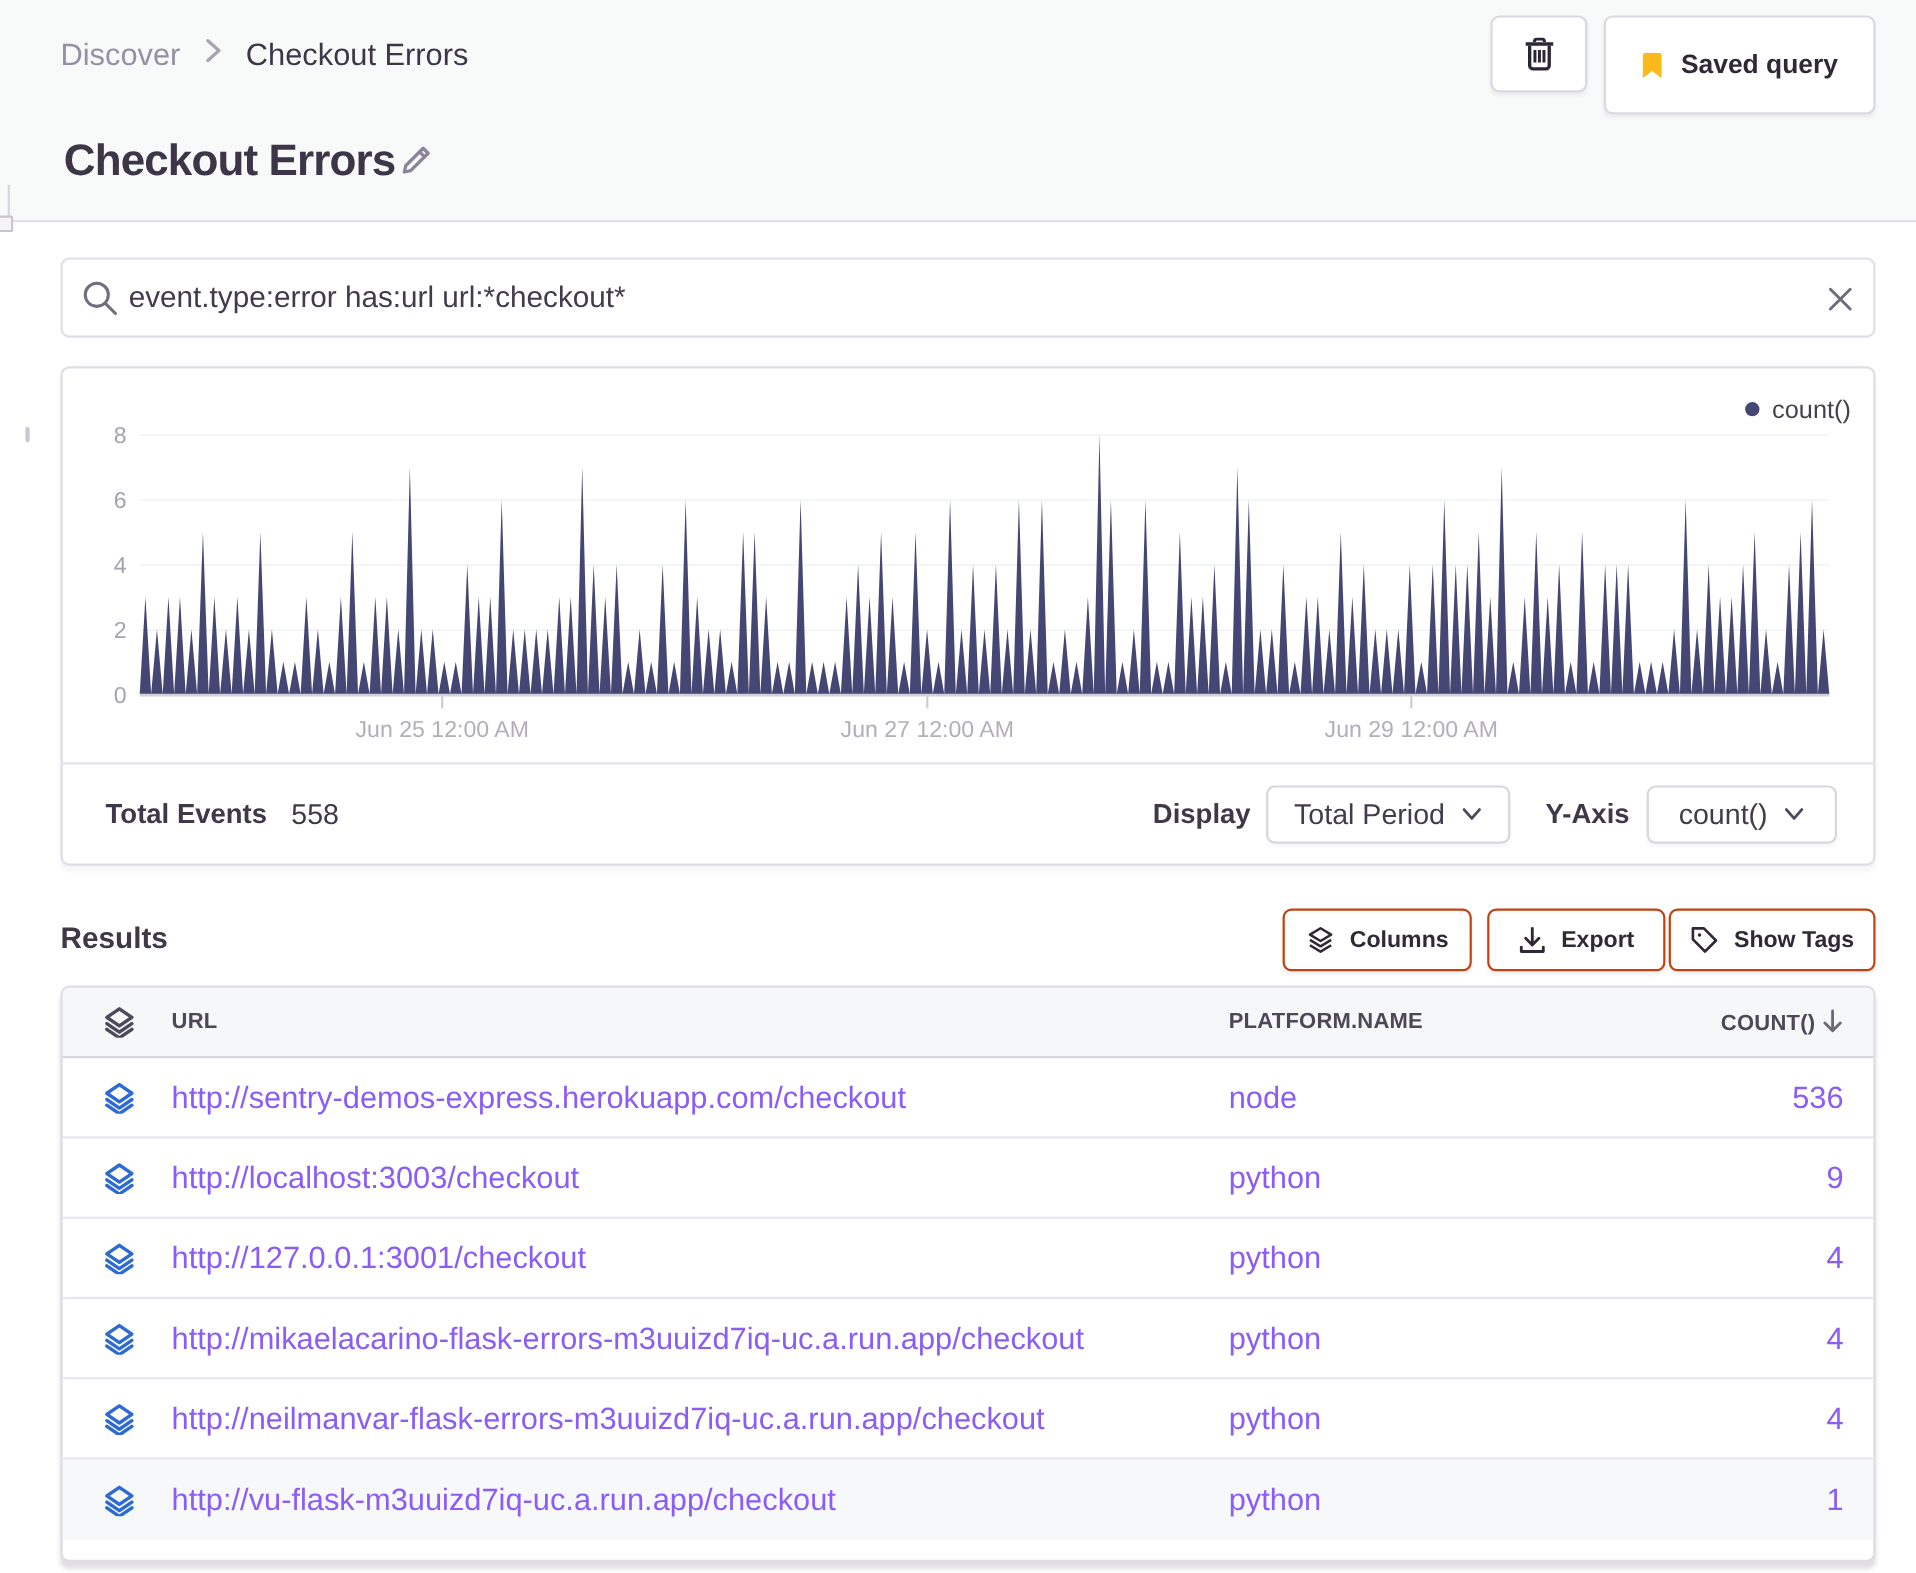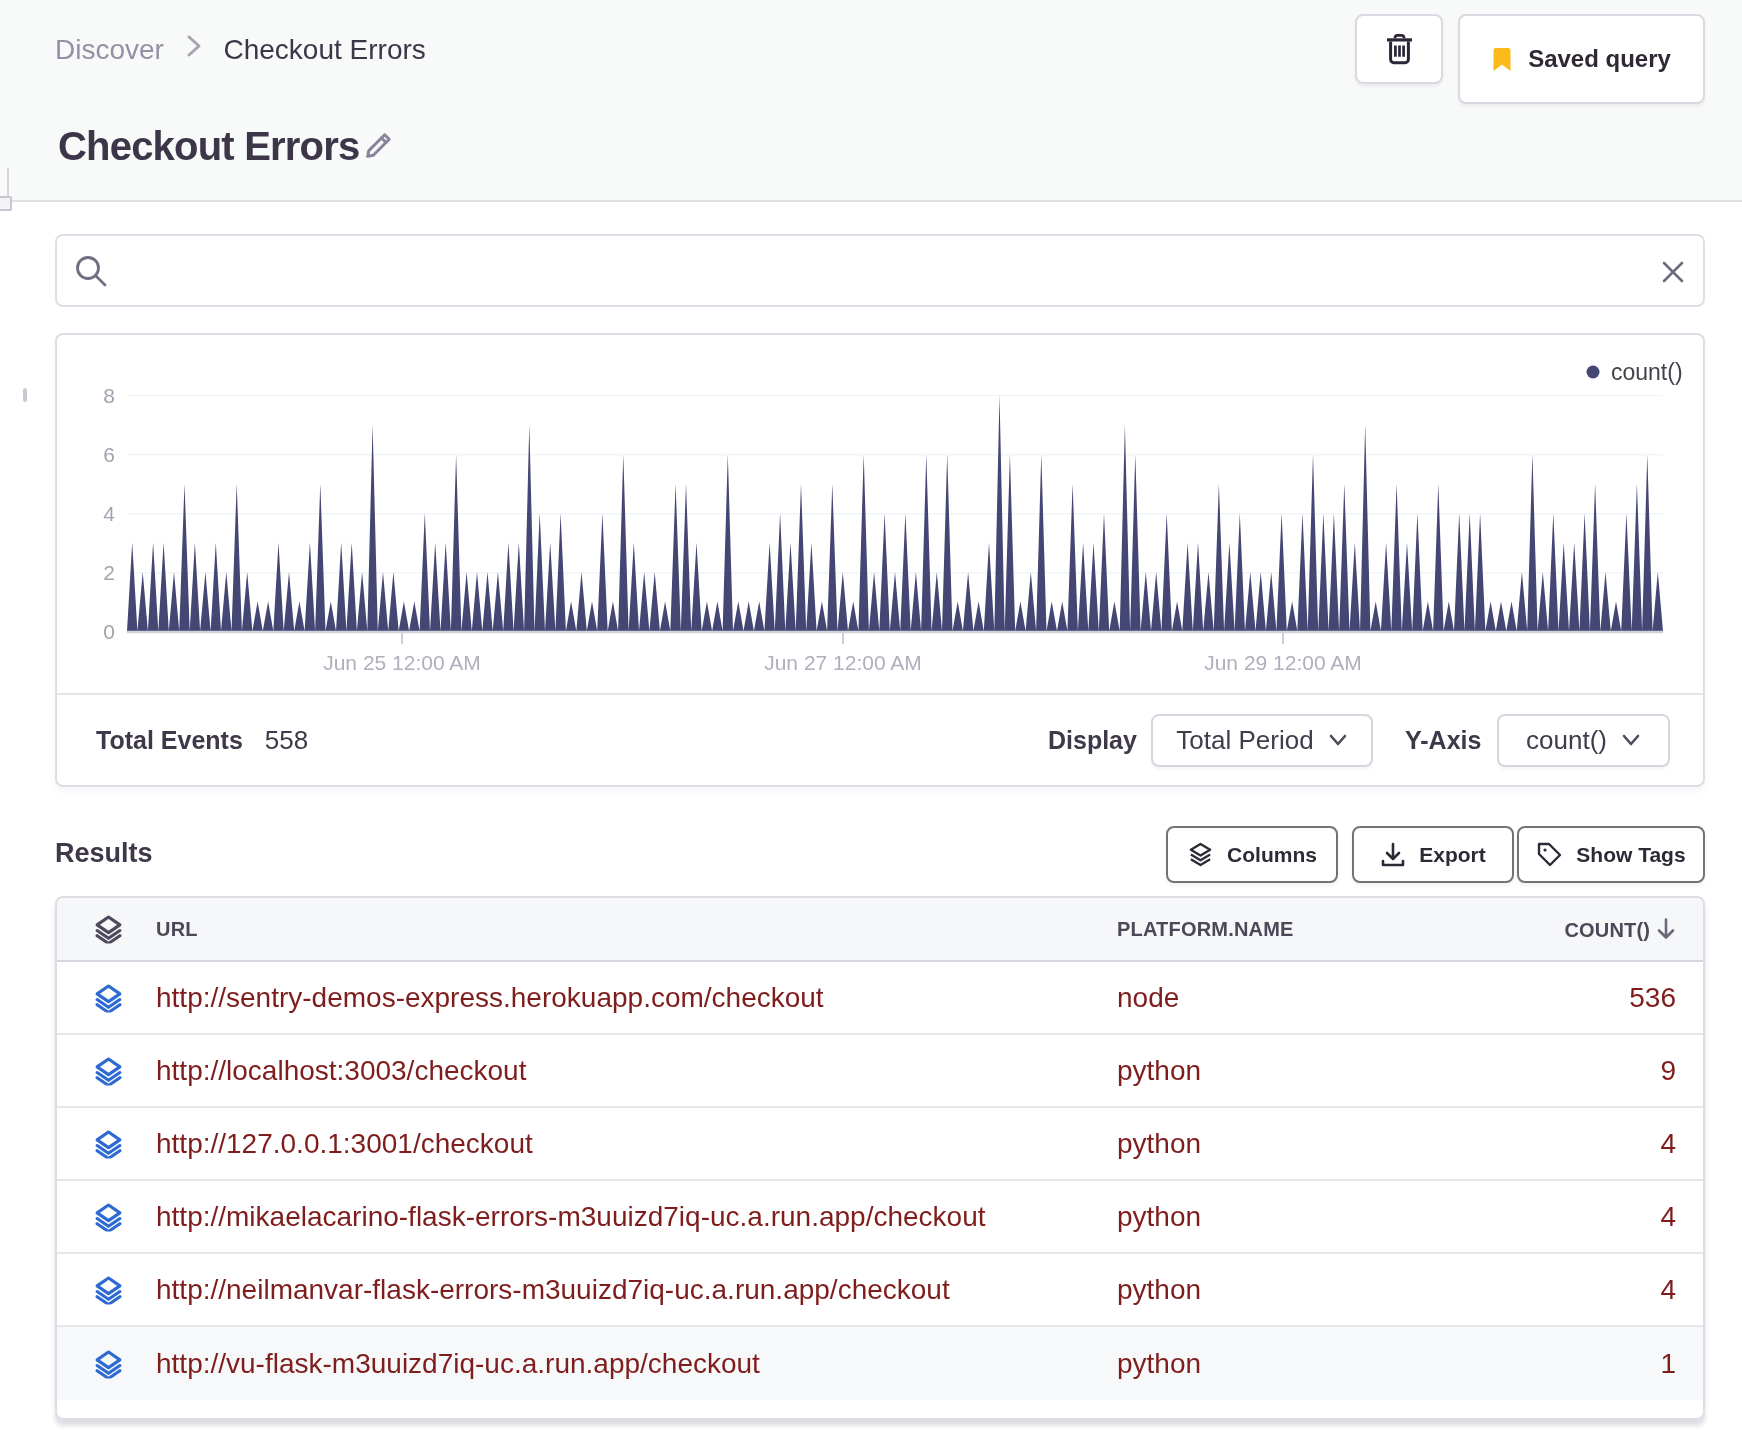--- a/index.html
+++ b/index.html
@@ -18,24 +18,24 @@
   .searchbox .txt { margin-left:9px; font-size:27px; color:#413b4c; }
   .searchbox .x { position:absolute; right:12px; top:18px; }
   .card { position:absolute; background:#fff; border:2px solid #e0dce5; border-radius:8px; }
   .chartcard { left:55px; top:333px; width:1650px; height:454px; box-shadow:0 4px 5px rgba(64,52,84,0.05); }
   .chartfooter { position:absolute; left:0; right:0; bottom:0; height:92px; border-top:2px solid #e5e2e9; display:flex; align-items:center; }
   .te-label { font-size:25px; font-weight:bold; color:#3e3849; margin-left:39px; }
   .te-val { font-size:26px; color:#3e3849; margin-left:22px; }
   .ddlabel { font-size:25px; font-weight:bold; color:#3e3849; }
   .dd { height:53px; background:#fff; border:2px solid #d9d5de; border-radius:8px; display:flex; align-items:center; justify-content:center; gap:14px; font-size:26px; color:#413b4c; box-shadow:0 3px 3px rgba(64,52,84,0.04); }
   .results-h { position:absolute; left:55px; top:838px; font-size:27px; font-weight:bold; color:#3e3849; }
-  .rbtn { position:absolute; top:826px; height:57px; background:#fff; border:2px solid #737373; border-radius:8px; box-shadow:0 3px 3px rgba(64,52,84,0.06); display:flex; align-items:center; justify-content:center; font-size:21px; font-weight:bold; color:#2f2936; gap:13px; }
+  .rbtn { position:absolute; top:826px; height:57px; background:#fff; border:2px solid #c2410c; border-radius:8px; box-shadow:0 3px 3px rgba(64,52,84,0.06); display:flex; align-items:center; justify-content:center; font-size:21px; font-weight:bold; color:#2f2936; gap:13px; }
   .tablecard { left:55px; top:896px; width:1650px; height:524px; box-shadow:0 6px 4px rgba(64,52,84,0.16); overflow:hidden; }
   .thead { position:relative; height:64px; background:#f5f7f8; border-bottom:2px solid #d8d5de; font-size:20px; font-weight:bold; color:#4d4758; letter-spacing:0.2px; }
-  .trow { position:relative; height:73px; border-bottom:2px solid #e8e6ec; font-size:28px; color:#7f1d1d; }
+  .trow { position:relative; height:73px; border-bottom:2px solid #e8e6ec; font-size:28px; color:#8b5cf6; }
   .trow:last-child { border-bottom:none; background:#f6f8f9; }
   .cell { position:absolute; top:50%; transform:translateY(-50%); white-space:nowrap; }
   .c-icon { left:37px; height:29px; display:flex; }
   .c-url { left:99px; }
   .c-plat { left:1060px;text-align:center; }
   .c-count { right:27px; }
   .chartcard > svg { display:block; } .cell svg { display:inline-block; }
 </style>
 </head>
 <body>
@@ -67,20 +67,21 @@
     <span>Saved query</span>
   </div>
 
   <div class="searchbox">
     <span class="q">
       <svg width="34" height="34" viewBox="0 0 34 34" fill="none" stroke="#736d80" stroke-width="2.8" stroke-linecap="round">
         <circle cx="14" cy="14" r="10.5"></circle>
         <path d="M22 22 L31 31"></path>
       </svg>
     </span>
+    <span class="txt">event.type:error has:url url:*checkout*</span>
     <span class="x"><svg width="36" height="36" viewBox="0 0 36 36" stroke="#6f6a7c" stroke-width="2.6" stroke-linecap="round">
         <path d="M9 9 L27 27 M27 9 L9 27"></path>
       </svg></span>
   </div>
 
   <div class="card chartcard">
     <svg width="1646" height="360" viewBox="0 0 1646 360">
       <g stroke="#f1f5f8" stroke-width="1.6">
         <line x1="70" y1="60.5" x2="1606" y2="60.5"></line>
         <line x1="70" y1="119.6" x2="1606" y2="119.6"></line>

